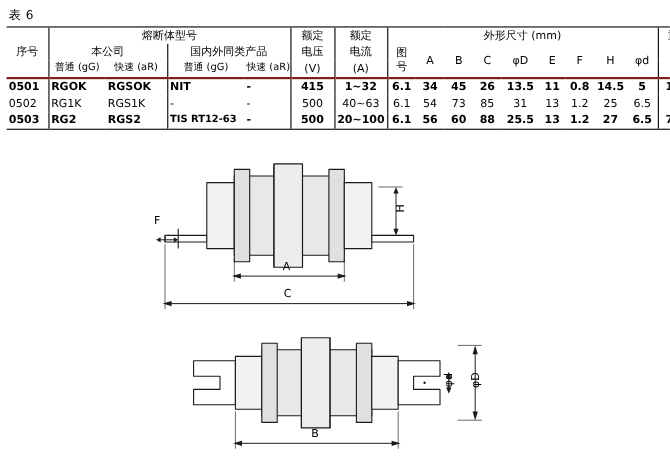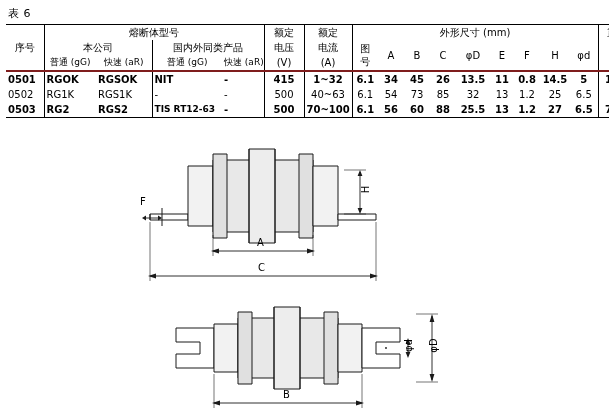--- a/index.html
+++ b/index.html
@@ -161,36 +161,36 @@
         <td class="vsep-l">RG1K</td>
         <td>RGS1K</td>
         <td class="vsep-l">-</td>
         <td>-</td>
         <td class="c-center vsep-l">500</td>
         <td class="c-center vsep-l">40~63</td>
         <td class="c-center vsep-l">6.1</td>
         <td class="c-center">54</td>
         <td class="c-center">73</td>
         <td class="c-center">85</td>
-        <td class="c-center">32</td>
+        <td class="c-center">31</td>
         <td class="c-center">13</td>
         <td class="c-center">1.2</td>
         <td class="c-center">25</td>
         <td class="c-center">6.5</td>
         <td class="c-center vsep-l">60</td>
       </tr>
 
       <tr class="rule-bottom">
         <td>0503</td>
         <td class="vsep-l">RG2</td>
         <td>RGS2</td>
         <td class="vsep-l tiny">TIS RT12-63</td>
         <td>-</td>
         <td class="c-center vsep-l">500</td>
-        <td class="c-center vsep-l">70~100</td>
+        <td class="c-center vsep-l">20~100</td>
         <td class="c-center vsep-l">6.1</td>
         <td class="c-center">56</td>
         <td class="c-center">60</td>
         <td class="c-center">88</td>
         <td class="c-center">25.5</td>
         <td class="c-center">13</td>
         <td class="c-center">1.2</td>
         <td class="c-center">27</td>
         <td class="c-center">6.5</td>
         <td class="c-center vsep-l">73.8</td>

